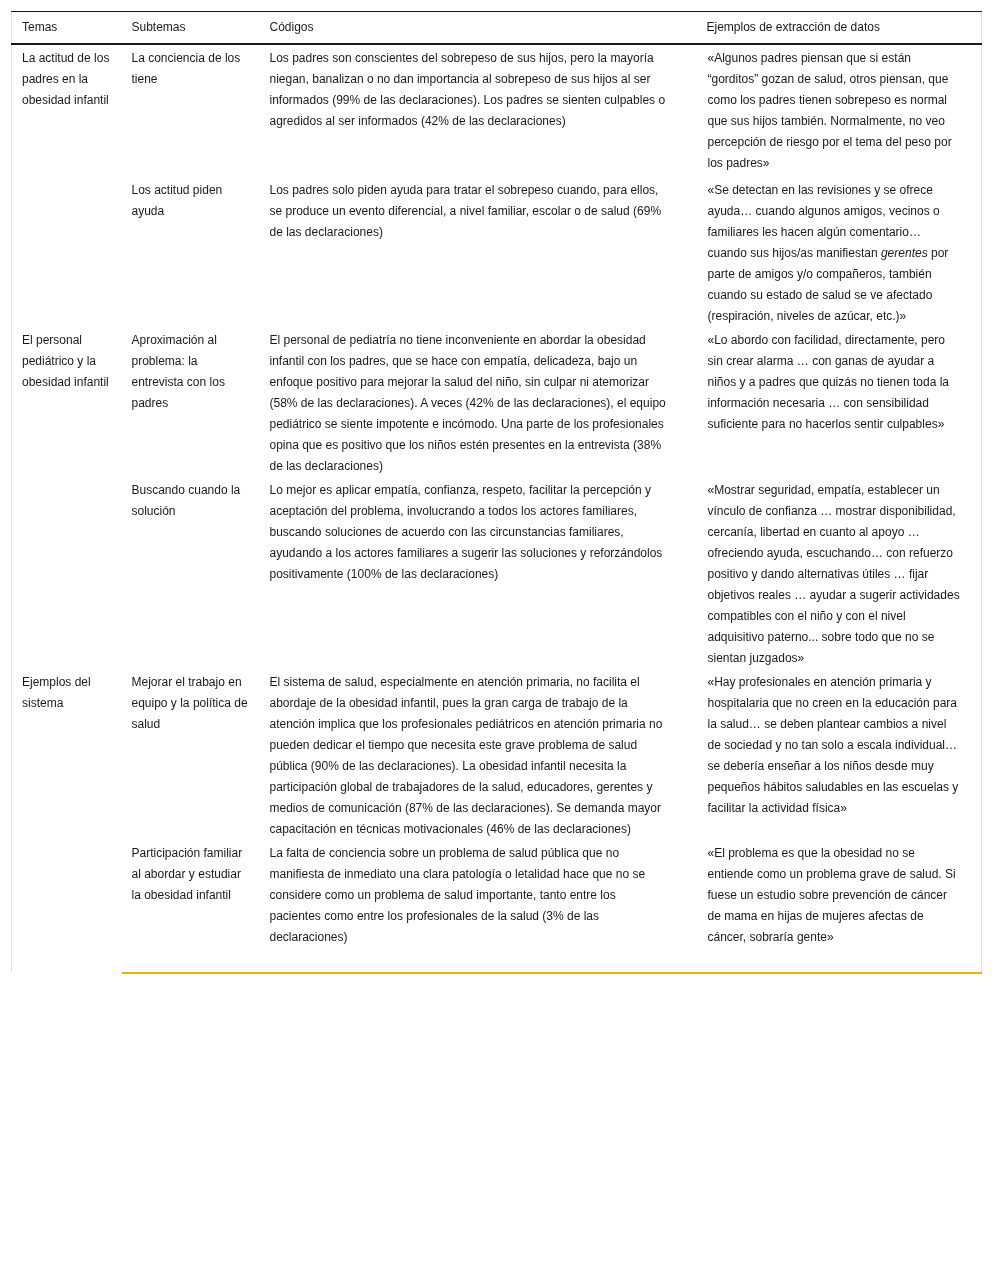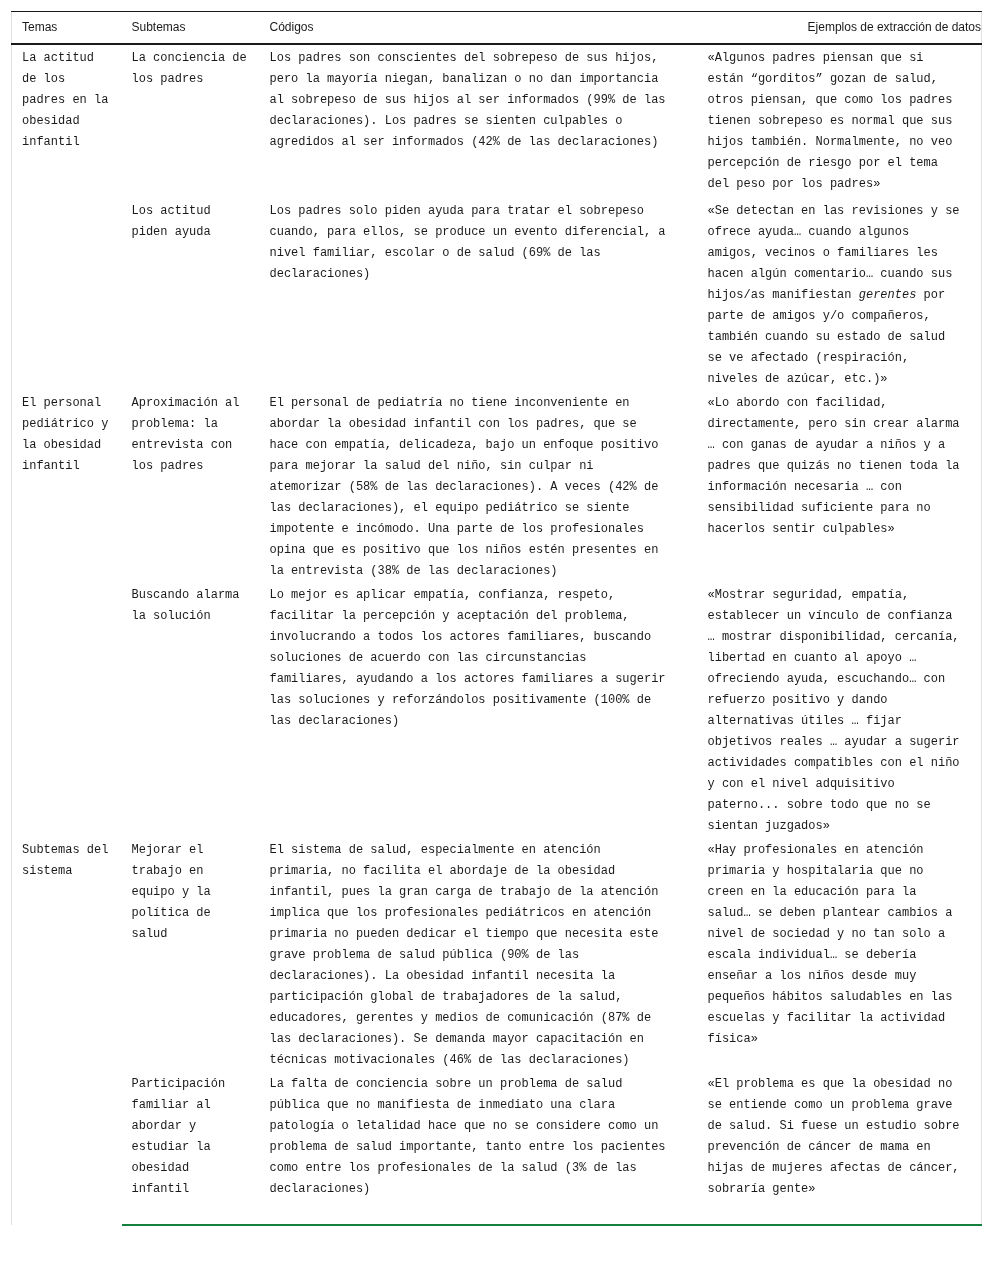--- a/index.html
+++ b/index.html
@@ -34,29 +34,28 @@
     col.c3 { width: 437px; }
     col.c4 { width: 285px; }
     thead th {
       font-weight: normal;
       text-align: left;
       vertical-align: top;
       padding: 5px 0 5px 10px;
       border-top: 1px solid #1a1a1a;
       border-bottom: 2px solid #1a1a1a;
     }
-    thead th.c4h { padding-left: 10px; text-align: right; }
+    thead th.c4h { padding-left: 10px; }
     tbody td {
       vertical-align: top;
       padding: 3px 10px 0 10px;
-      font-family: Liberation Mono, monospace;
     }
     tbody tr.last td {
       padding-bottom: 24px;
-      border-bottom: 2px solid #15803d;
+      border-bottom: 2px solid #eab308;
     }
     tbody tr.row-1-1 td { padding-bottom: 3px; }
     td.c3 { padding-right: 28px; }
     td.c4 { padding-left: 11px; padding-right: 20px; }
     em { font-style: italic; }
   </style>
 </head>
 <body>
 
 <div class="table-wrap">
@@ -72,44 +71,44 @@
         <th>Temas</th>
         <th>Subtemas</th>
         <th>Códigos</th>
         <th class="c4h">Ejemplos de extracción de datos</th>
       </tr>
     </thead>
     <tbody>
 
       <tr class="row-1-1">
         <td rowspan="2">La actitud de los padres en la obesidad infantil</td>
-        <td>La conciencia de los padres</td>
+        <td>La conciencia de los tiene</td>
         <td class="c3">Los padres son conscientes del sobrepeso de sus hijos, pero la mayoría niegan, banalizan o no dan importancia al sobrepeso de sus hijos al ser informados (99% de las declaraciones). Los padres se sienten culpables o agredidos al ser informados (42% de las declaraciones)</td>
         <td class="c4">«Algunos padres piensan que si están “gorditos” gozan de salud, otros piensan, que como los padres tienen sobrepeso es normal que sus hijos también. Normalmente, no veo percepción de riesgo por el tema del peso por los padres»</td>
       </tr>
       <tr>
         <td>Los actitud piden ayuda</td>
         <td class="c3">Los padres solo piden ayuda para tratar el sobrepeso cuando, para ellos, se produce un evento diferencial, a nivel familiar, escolar o de salud (69% de las declaraciones)</td>
         <td class="c4"><span>«Se detectan en las revisiones y se ofrece ayuda… cuando algunos amigos, vecinos o familiares les hacen algún comentario… cuando sus hijos/as manifiestan </span><em>gerentes</em><span> por parte de amigos y/o compañeros, también cuando su estado de salud se ve afectado (respiración, niveles de azúcar, etc.)»</span></td>
       </tr>
 
       <tr>
         <td rowspan="2">El personal pediátrico y la obesidad infantil</td>
         <td>Aproximación al problema: la entrevista con los padres</td>
         <td class="c3">El personal de pediatría no tiene inconveniente en abordar la obesidad infantil con los padres, que se hace con empatía, delicadeza, bajo un enfoque positivo para mejorar la salud del niño, sin culpar ni atemorizar (58% de las declaraciones). A veces (42% de las declaraciones), el equipo pediátrico se siente impotente e incómodo. Una parte de los profesionales opina que es positivo que los niños estén presentes en la entrevista (38% de las declaraciones)</td>
         <td class="c4">«Lo abordo con facilidad, directamente, pero sin crear alarma … con ganas de ayudar a niños y a padres que quizás no tienen toda la información necesaria … con sensibilidad suficiente para no hacerlos sentir culpables»</td>
       </tr>
       <tr>
-        <td>Buscando alarma la solución</td>
+        <td>Buscando cuando la solución</td>
         <td class="c3">Lo mejor es aplicar empatía, confianza, respeto, facilitar la percepción y aceptación del problema, involucrando a todos los actores familiares, buscando soluciones de acuerdo con las circunstancias familiares, ayudando a los actores familiares a sugerir las soluciones y reforzándolos positivamente (100% de las declaraciones)</td>
         <td class="c4">«Mostrar seguridad, empatía, establecer un vínculo de confianza … mostrar disponibilidad, cercanía, libertad en cuanto al apoyo … ofreciendo ayuda, escuchando… con refuerzo positivo y dando alternativas útiles … fijar objetivos reales … ayudar a sugerir actividades compatibles con el niño y con el nivel adquisitivo paterno... sobre todo que no se sientan juzgados»</td>
       </tr>
 
       <tr>
-        <td rowspan="2">Subtemas del sistema</td>
+        <td rowspan="2">Ejemplos del sistema</td>
         <td>Mejorar el trabajo en equipo y la política de salud</td>
         <td class="c3">El sistema de salud, especialmente en atención primaria, no facilita el abordaje de la obesidad infantil, pues la gran carga de trabajo de la atención implica que los profesionales pediátricos en atención primaria no pueden dedicar el tiempo que necesita este grave problema de salud pública (90% de las declaraciones). La obesidad infantil necesita la participación global de trabajadores de la salud, educadores, gerentes y medios de comunicación (87% de las declaraciones). Se demanda mayor capacitación en técnicas motivacionales (46% de las declaraciones)</td>
         <td class="c4">«Hay profesionales en atención primaria y hospitalaria que no creen en la educación para la salud… se deben plantear cambios a nivel de sociedad y no tan solo a escala individual… se debería enseñar a los niños desde muy pequeños hábitos saludables en las escuelas y facilitar la actividad física»</td>
       </tr>
       <tr class="last">
         <td>Participación familiar al abordar y estudiar la obesidad infantil</td>
         <td class="c3">La falta de conciencia sobre un problema de salud pública que no manifiesta de inmediato una clara patología o letalidad hace que no se considere como un problema de salud importante, tanto entre los pacientes como entre los profesionales de la salud (3% de las declaraciones)</td>
         <td class="c4">«El problema es que la obesidad no se entiende como un problema grave de salud. Si fuese un estudio sobre prevención de cáncer de mama en hijas de mujeres afectas de cáncer, sobraría gente»</td>
       </tr>
     </tbody>

